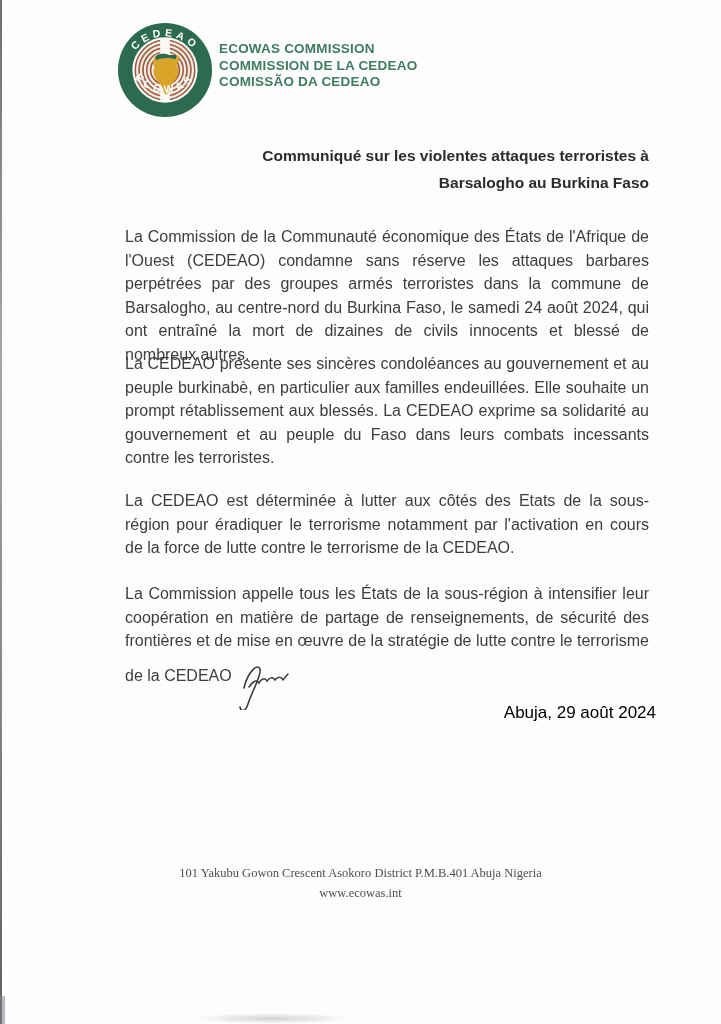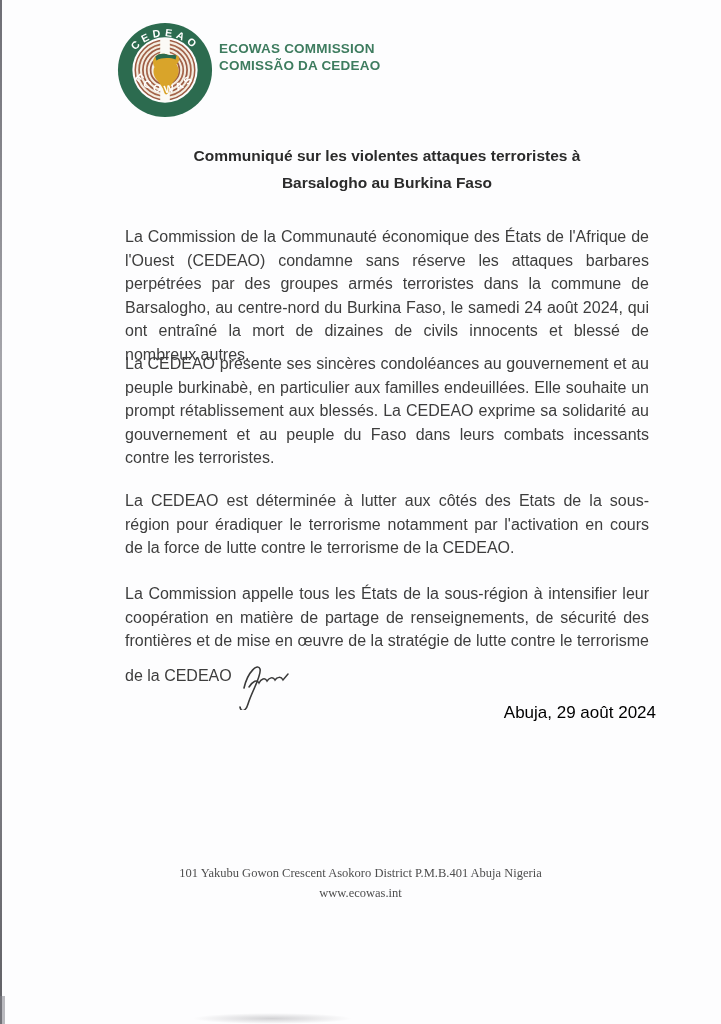--- a/index.html
+++ b/index.html
@@ -30,21 +30,21 @@
     position:absolute; left:117px; top:22px; width:96px; height:96px;
   }
   .org-block {
     position:absolute; left:219px; top:41px;
     font-size:13.5px; font-weight:bold; line-height:16.5px;
     color:#3e7c5f; letter-spacing:.2px;
   }
   
   .title {
     position:absolute; left:125px; top:142px; width:524px;
-    text-align:center; font-weight:bold; font-size:15.5px;
+    text-align:right; font-weight:bold; font-size:15.5px;
     line-height:27px; color:#2b2b2b;
   }
   .title span { display:block; }
   .para {
     position:absolute; left:125px; width:524px; margin:0;
     font-size:16px; line-height:23.5px; text-align:justify;
     color:#3d3d3d;
   }
   .p1 { top:225px; }
   .p2 { top:352px; }
@@ -94,20 +94,21 @@
     <text font-size="11" font-weight="bold" fill="#ffffff" letter-spacing="4">
       <textPath href="#arcTop" startOffset="50%" text-anchor="middle">CEDEAO</textPath>
     </text>
     <text font-size="11" font-weight="bold" fill="#ffffff" letter-spacing="4">
       <textPath href="#arcBot" startOffset="50%" text-anchor="middle">ECOWAS</textPath>
     </text>
   </svg>
 
   <div class="org-block">
     <div>ECOWAS COMMISSION</div>
+    <div>COMMISSION DE LA CEDEAO</div>
     <div>COMISSÃO DA CEDEAO</div>
   </div>
 
   <div class="title">
     <span>Communiqué sur les violentes attaques terroristes à</span>
     <span>Barsalogho au Burkina Faso</span>
   </div>
 
   <p class="para p1">La Commission de la Communauté économique des États de l'Afrique de l'Ouest (CEDEAO) condamne sans réserve les attaques barbares perpétrées par des groupes armés terroristes dans la commune de Barsalogho, au centre-nord du Burkina Faso, le samedi 24 août 2024, qui ont entraîné la mort de dizaines de civils innocents et blessé de nombreux autres.</p>
   <p class="para p2">La CEDEAO présente ses sincères condoléances au gouvernement et au peuple burkinabè, en particulier aux familles endeuillées. Elle souhaite un prompt rétablissement aux blessés. La CEDEAO exprime sa solidarité au gouvernement et au peuple du Faso dans leurs combats incessants contre les terroristes.</p>

